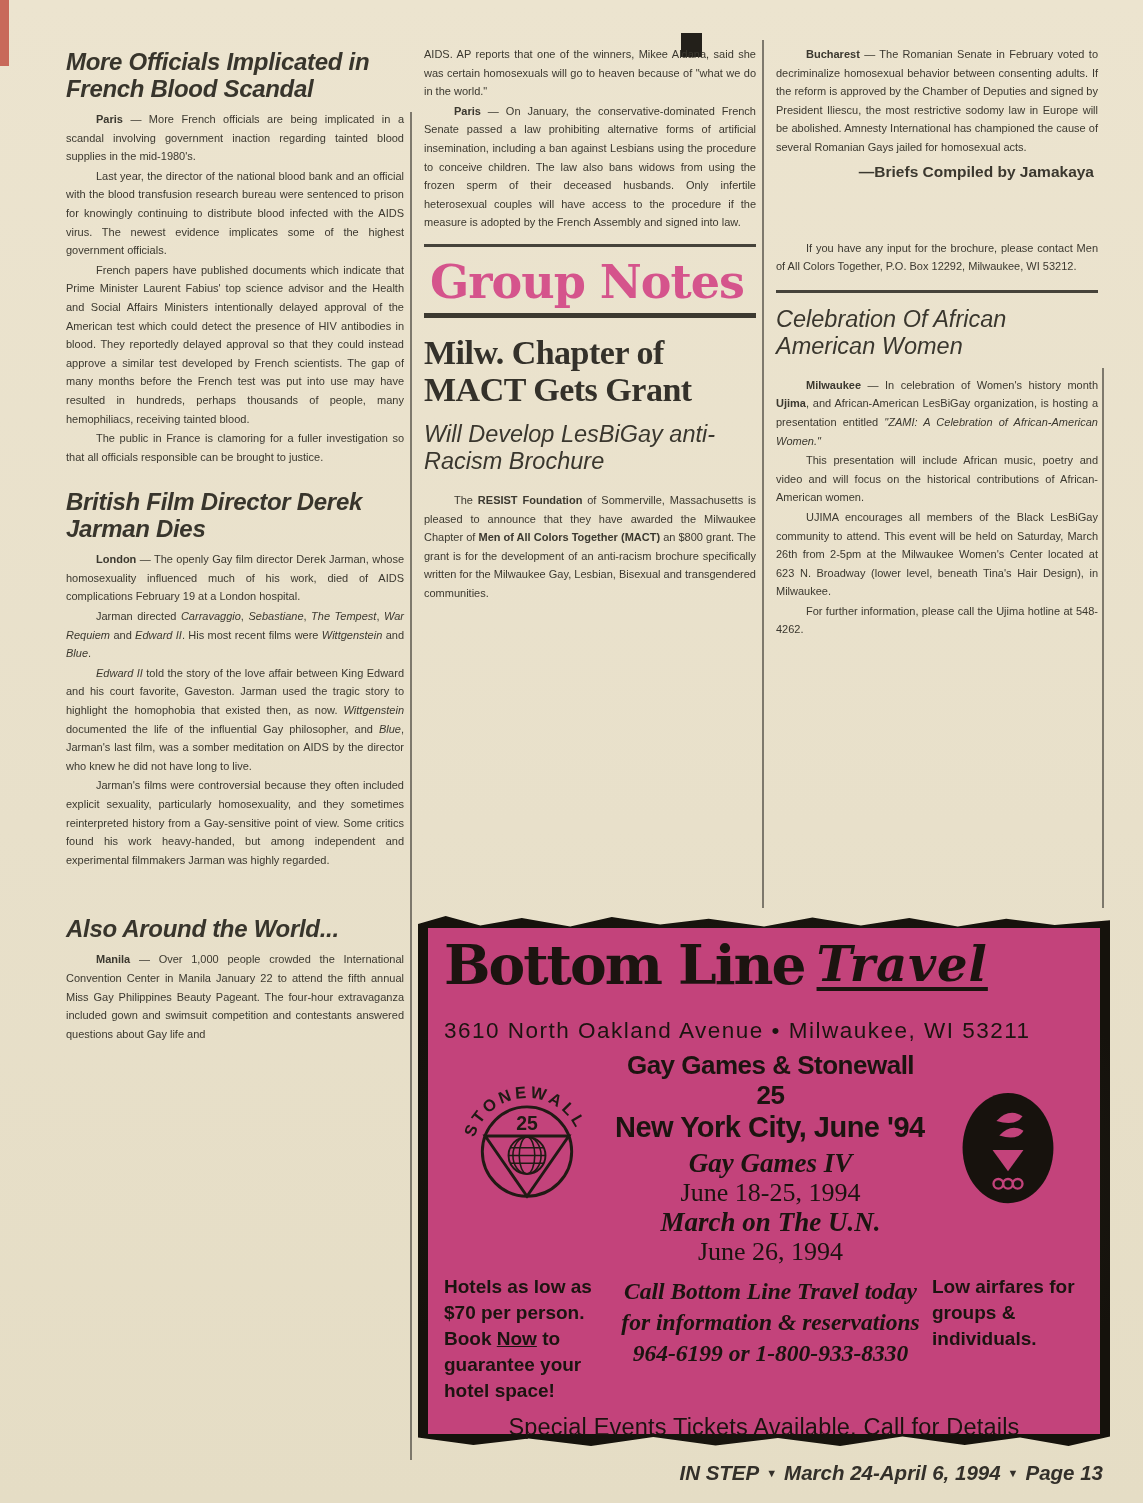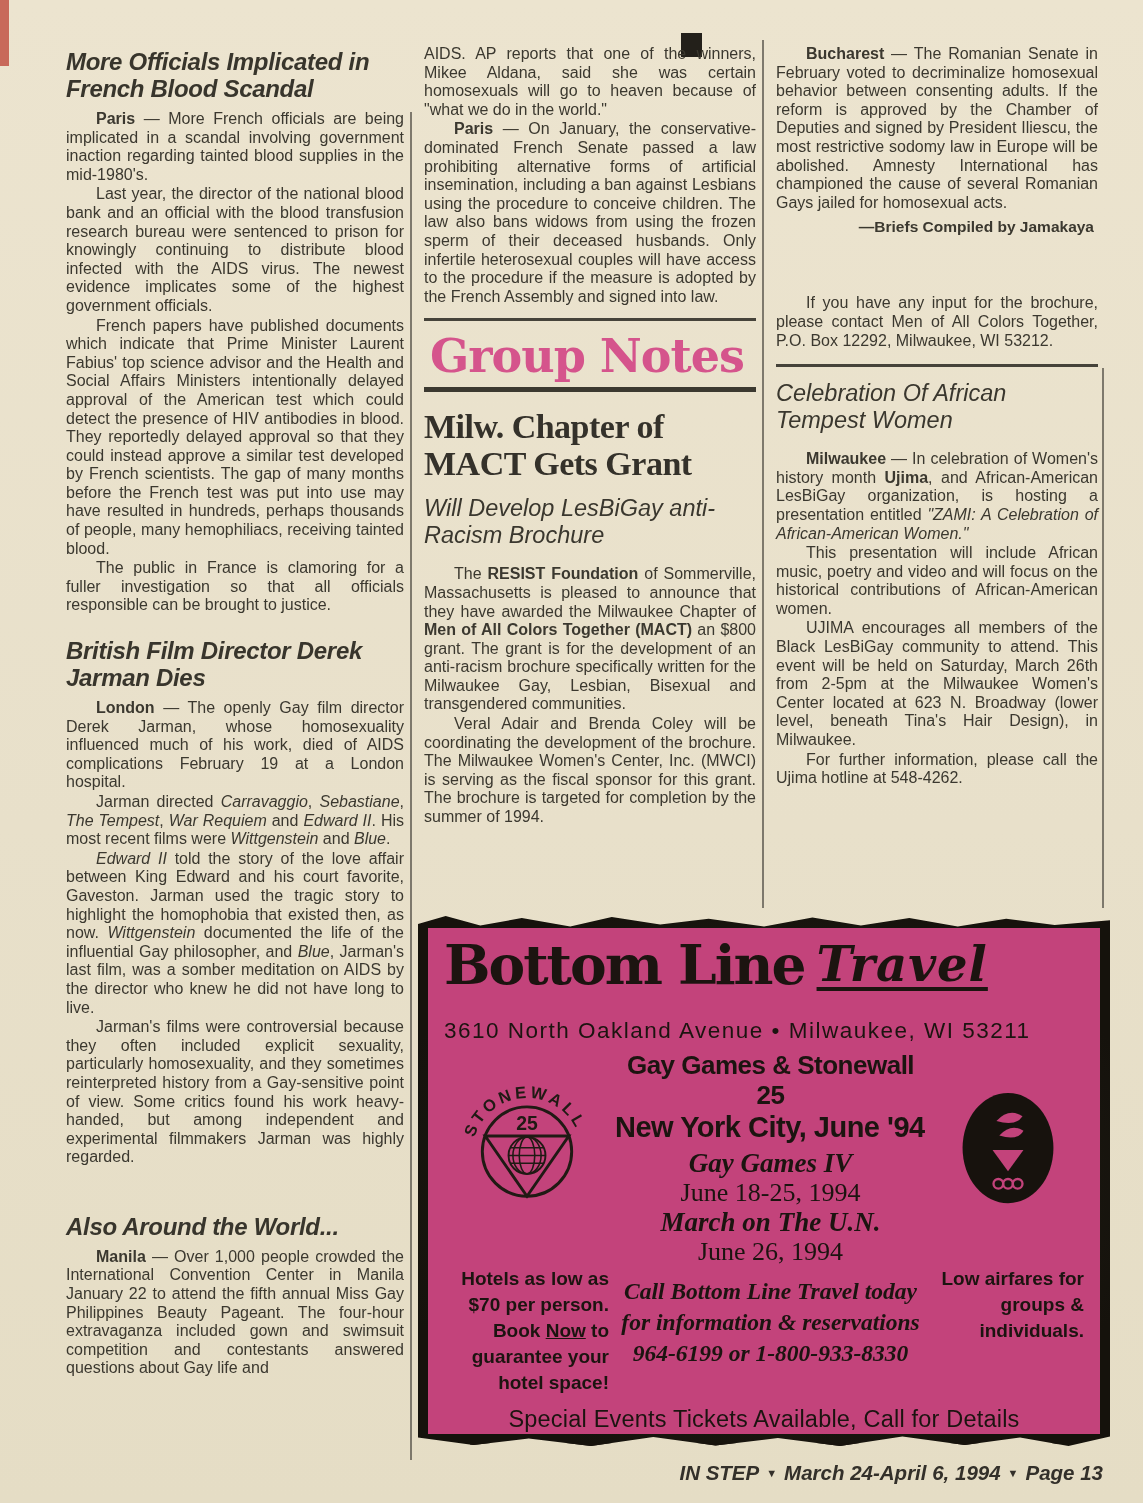--- a/index.html
+++ b/index.html
@@ -18,21 +18,21 @@
   .col{position:absolute;}
   .col1{left:66px;top:48px;width:338px;}
   .col2{left:424px;top:44px;width:332px;}
   .col3{left:776px;top:44px;width:322px;}
   .vline{position:absolute;width:2px;background:#59564c;opacity:.75;}
   .vline1{left:410px;top:112px;height:1348px;}
   .vline2{left:762px;top:40px;height:868px;}
   .vline3{left:1102px;top:368px;height:540px;}
   .hrule{height:3px;background:#46433a;margin-top:12px;}
   
-  .para{font-size:16px;line-height:18.6px;text-align:justify;text-indent:30px;margin-top:1px;}
+  .para{font-size:11px;line-height:18.6px;text-align:justify;text-indent:30px;margin-top:1px;}
   .para.no-indent{text-indent:0;}
   .seg-b{font-weight:bold;}
   .seg-i{font-style:italic;}
   .seg-u{text-decoration:underline;}
   .brief-title{font-style:italic;font-weight:bold;font-size:24px;line-height:27px;
                letter-spacing:-.3px;margin:22px 0 8px;color:#38352c;}
   .brief-title.first{margin-top:0;}
   .brief-title.spaced{margin-top:46px;}
   .byline{font-weight:bold;font-size:15.5px;text-align:right;padding-right:4px;margin-top:6px;}
   .gn-header{font-family:"DejaVu Serif",serif;font-weight:bold;font-size:46px;line-height:50px;
@@ -63,21 +63,21 @@
                    letter-spacing:1px;}
   .ad-address{font-size:22.5px;letter-spacing:1.5px;margin-top:24px;}
   .ad-mid{display:grid;grid-template-columns:165px 1fr 152px;column-gap:6px;margin-top:6px;}
   .ad-headline1{font-weight:bold;font-size:26px;line-height:30px;text-align:center;letter-spacing:-.5px;}
   .ad-headline2{font-weight:bold;font-size:29px;line-height:34px;text-align:left;letter-spacing:-.5px;}
   .ad-events{font-family:"Liberation Serif",serif;text-align:center;margin-top:4px;}
   .ev-it{font-style:italic;font-weight:bold;font-size:27px;line-height:30px;}
   .ev-plain{font-size:26px;line-height:29px;}
   .ad-call{font-family:"Liberation Serif",serif;font-style:italic;font-weight:bold;
            font-size:23.5px;line-height:31px;text-align:center;margin-top:10px;}
-  .ad-side-note{font-weight:bold;font-size:19px;line-height:26px;text-align:right;margin-top:0;}
+  .ad-side-note{font-weight:bold;font-size:19px;line-height:26px;text-align:left;margin-top:8px;}
   .stonewall-box{padding-top:16px;text-align:center;}
   .torch-box{padding-top:42px;text-align:center;}
   .ad-special{font-size:23.5px;text-align:center;margin-top:10px;letter-spacing:.2px;}
   .ad-banner{margin:10px auto 0;width:92%;background:#17120d;color:var(--ad-pink,#c3437b);
              font-family:"Liberation Serif",serif;font-size:21px;letter-spacing:1.5px;
              text-align:center;padding:7px 0 8px;}
   .ad-phones{display:flex;justify-content:space-between;padding:11px 22px 0;
              font-weight:bold;font-size:24px;letter-spacing:.3px;}
   
   .footer{position:absolute;top:1461px;right:40px;font-style:italic;font-weight:bold;
@@ -118,31 +118,30 @@
     <div class="para no-indent"><span>AIDS. AP reports that one of the winners, Mikee Aldana, said she was certain homosexuals will go to heaven because of "what we do in the world."</span></div>
     <div class="para"><span class="seg-b">Paris</span><span> — On January, the conservative-dominated French Senate passed a law prohibiting alternative forms of artificial insemination, including a ban against Lesbians using the procedure to conceive children. The law also bans widows from using the frozen sperm of their deceased husbands. Only infertile heterosexual couples will have access to the procedure if the measure is adopted by the French Assembly and signed into law.</span></div>
     <div class="hrule"></div>
 
     <div class="gn-header">Group Notes</div>
     <div class="gn-rule"></div>
 
     <div class="gn-title">Milw. Chapter of MACT Gets Grant</div>
     <div class="gn-sub">Will Develop LesBiGay anti-Racism Brochure</div>
     <div class="para gn-body"><span>The </span><span class="seg-b">RESIST Foundation</span><span> of Sommerville, Massachusetts is pleased to announce that they have awarded the Milwaukee Chapter of </span><span class="seg-b">Men of All Colors Together (MACT)</span><span> an $800 grant. The grant is for the development of an anti-racism brochure specifically written for the Milwaukee Gay, Lesbian, Bisexual and transgendered communities.</span></div>
-    <div class="para"><span>Veral Adair and Brenda Coley will be coordinating the development of the brochure. The Milwaukee Women's Center, Inc. (MWCI) is serving as the fiscal sponsor for this grant. The brochure is targeted for completion by the summer of 1994.</span></div>
   </div>
 
   <div class="col col3">
     <div class="para"><span class="seg-b">Bucharest</span><span> — The Romanian Senate in February voted to decriminalize homosexual behavior between consenting adults. If the reform is approved by the Chamber of Deputies and signed by President Iliescu, the most restrictive sodomy law in Europe will be abolished. Amnesty International has championed the cause of several Romanian Gays jailed for homosexual acts.</span></div>
     <div class="byline">—Briefs Compiled by Jamakaya</div>
 
     <div class="para contact-note"><span>If you have any input for the brochure, please contact Men of All Colors Together, P.O. Box 12292, Milwaukee, WI 53212.</span></div>
     <div class="hrule"></div>
 
-    <div class="gn-sub">Celebration Of African Tempest Women</div>
+    <div class="gn-sub">Celebration Of African American Women</div>
     <div class="para gn-body"><span class="seg-b">Milwaukee</span><span> — In celebration of Women's history month </span><span class="seg-b">Ujima</span><span>, and African-American LesBiGay organization, is hosting a presentation entitled </span><span class="seg-i">"ZAMI: A Celebration of African-American Women."</span></div>
     <div class="para"><span>This presentation will include African music, poetry and video and will focus on the historical contributions of African-American women.</span></div>
     <div class="para"><span>UJIMA encourages all members of the Black LesBiGay community to attend. This event will be held on Saturday, March 26th from 2-5pm at the Milwaukee Women's Center located at 623 N. Broadway (lower level, beneath Tina's Hair Design), in Milwaukee.</span></div>
     <div class="para"><span>For further information, please call the Ujima hotline at 548-4262.</span></div>
   </div>
 
   <div class="ad-wrap">
     <div class="ad-inner">
 
       <div class="ad-logo-row">

